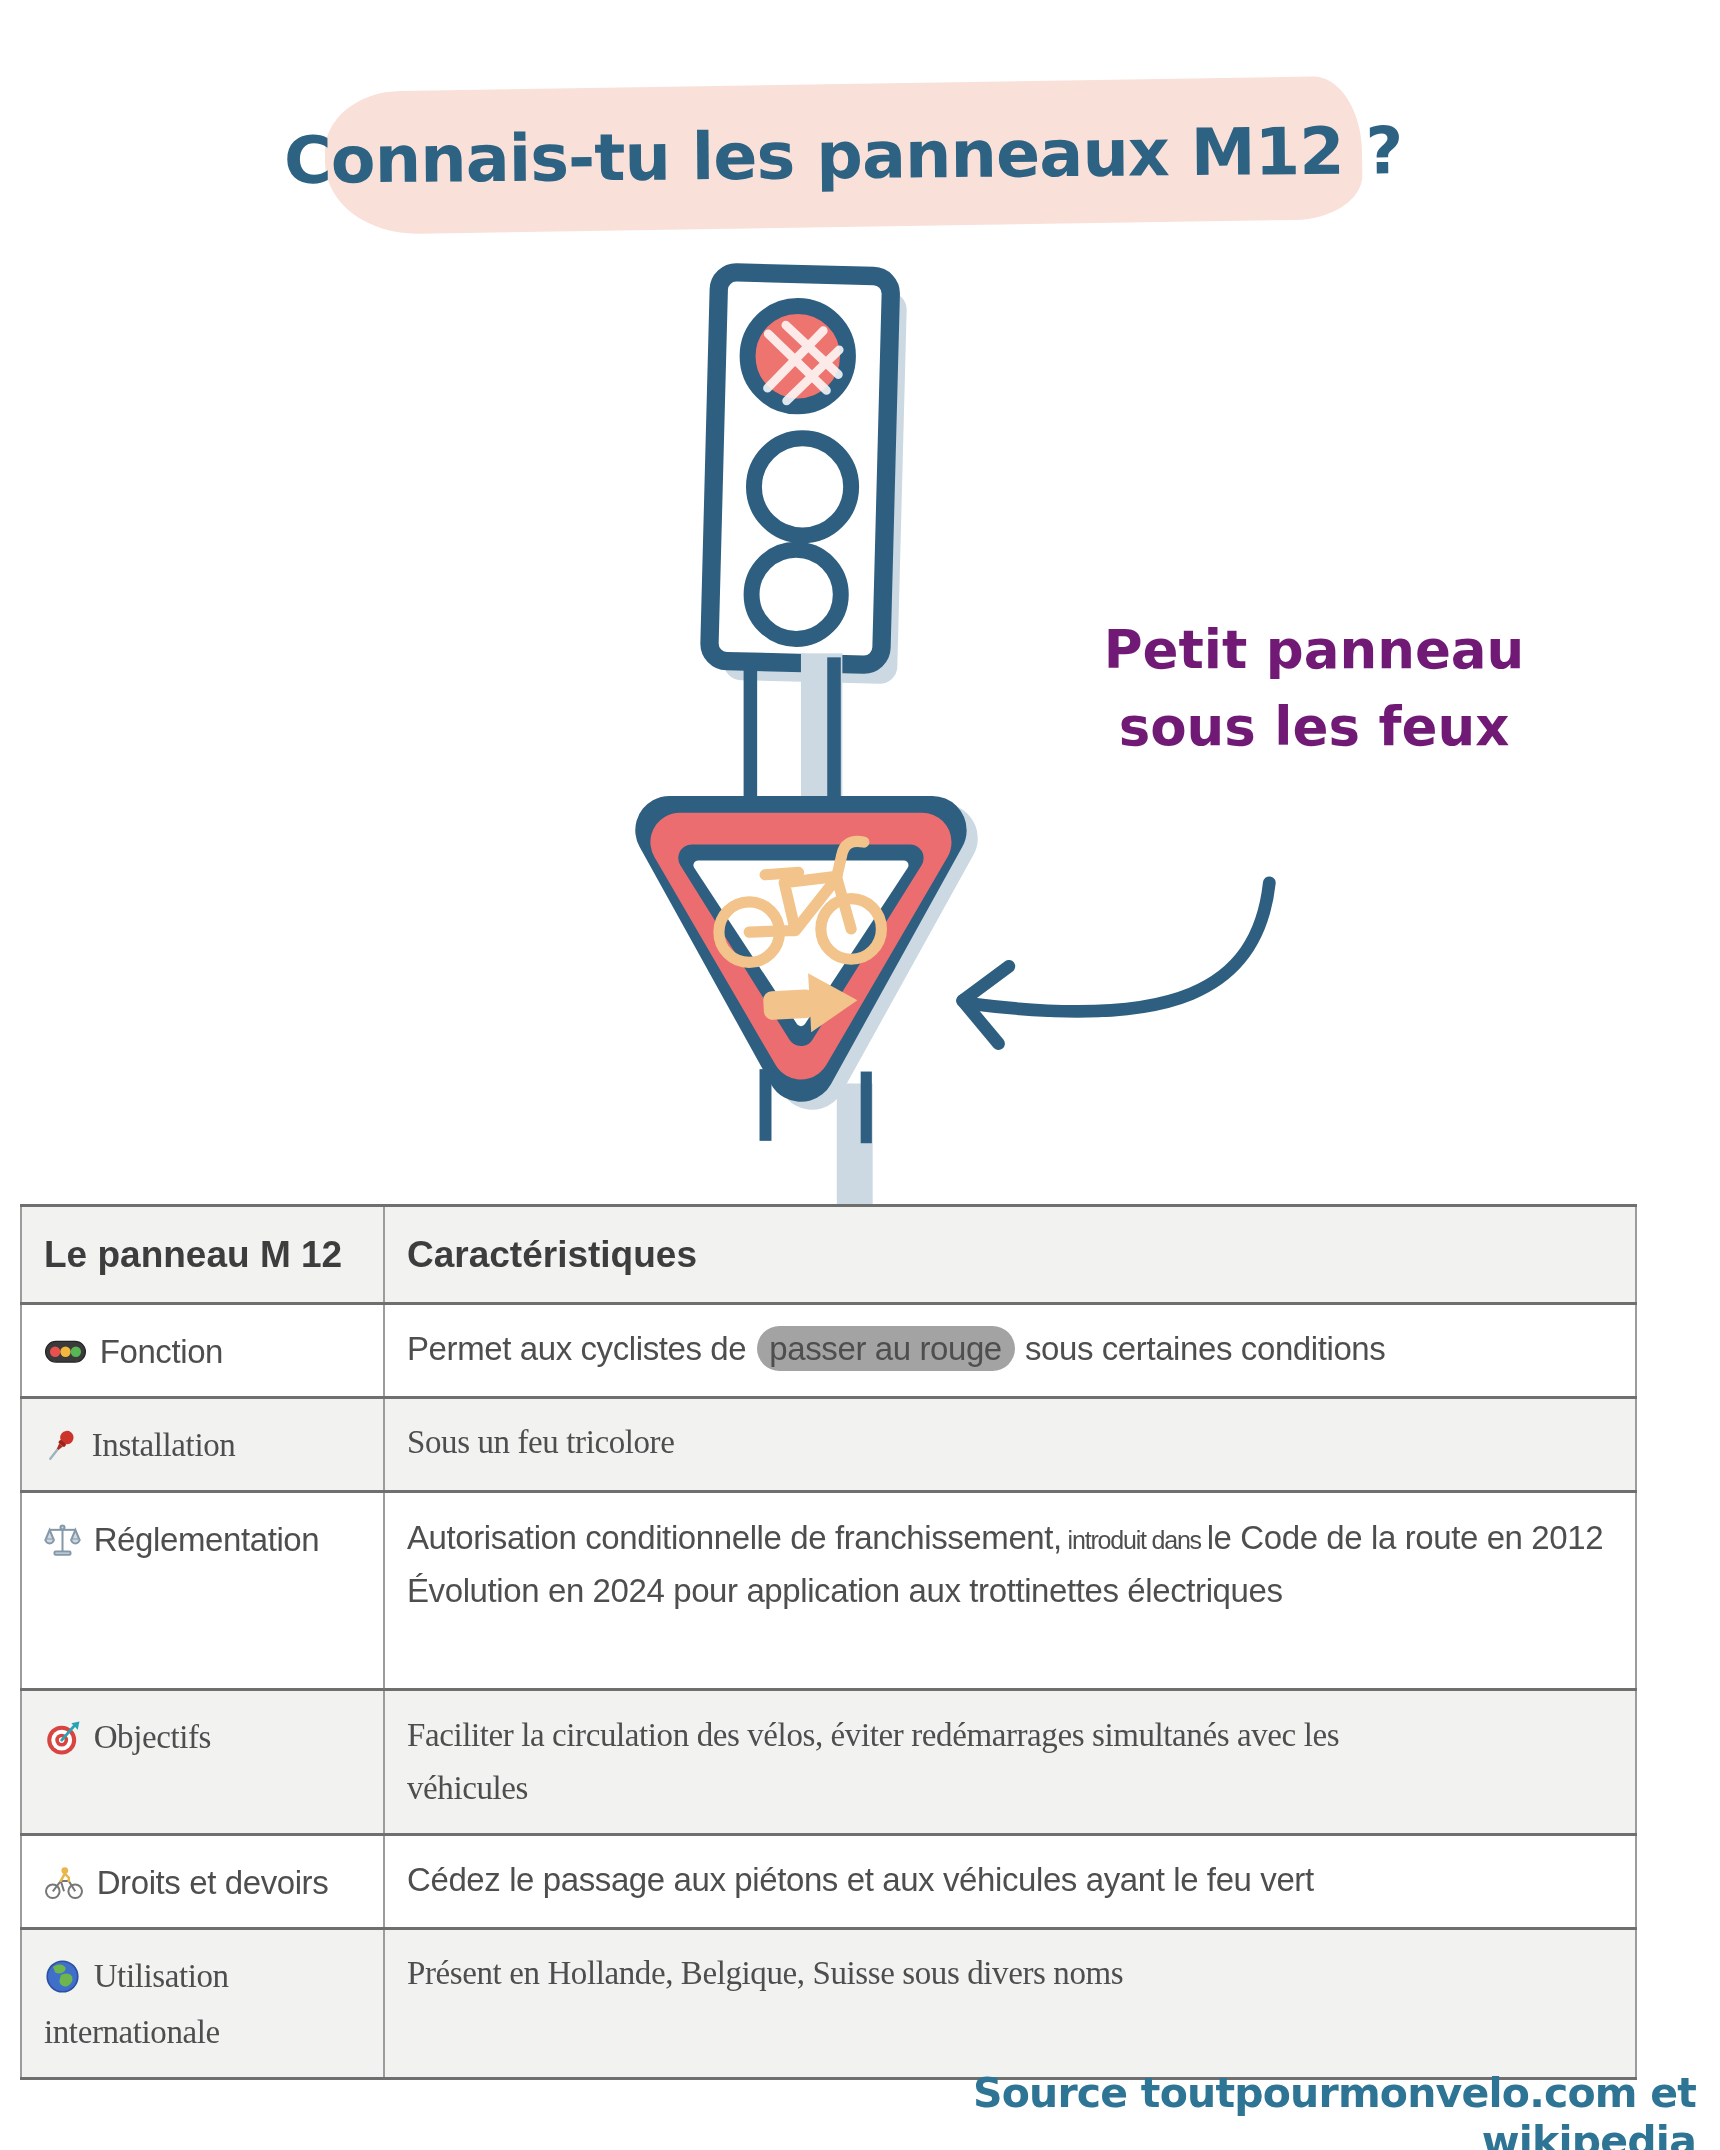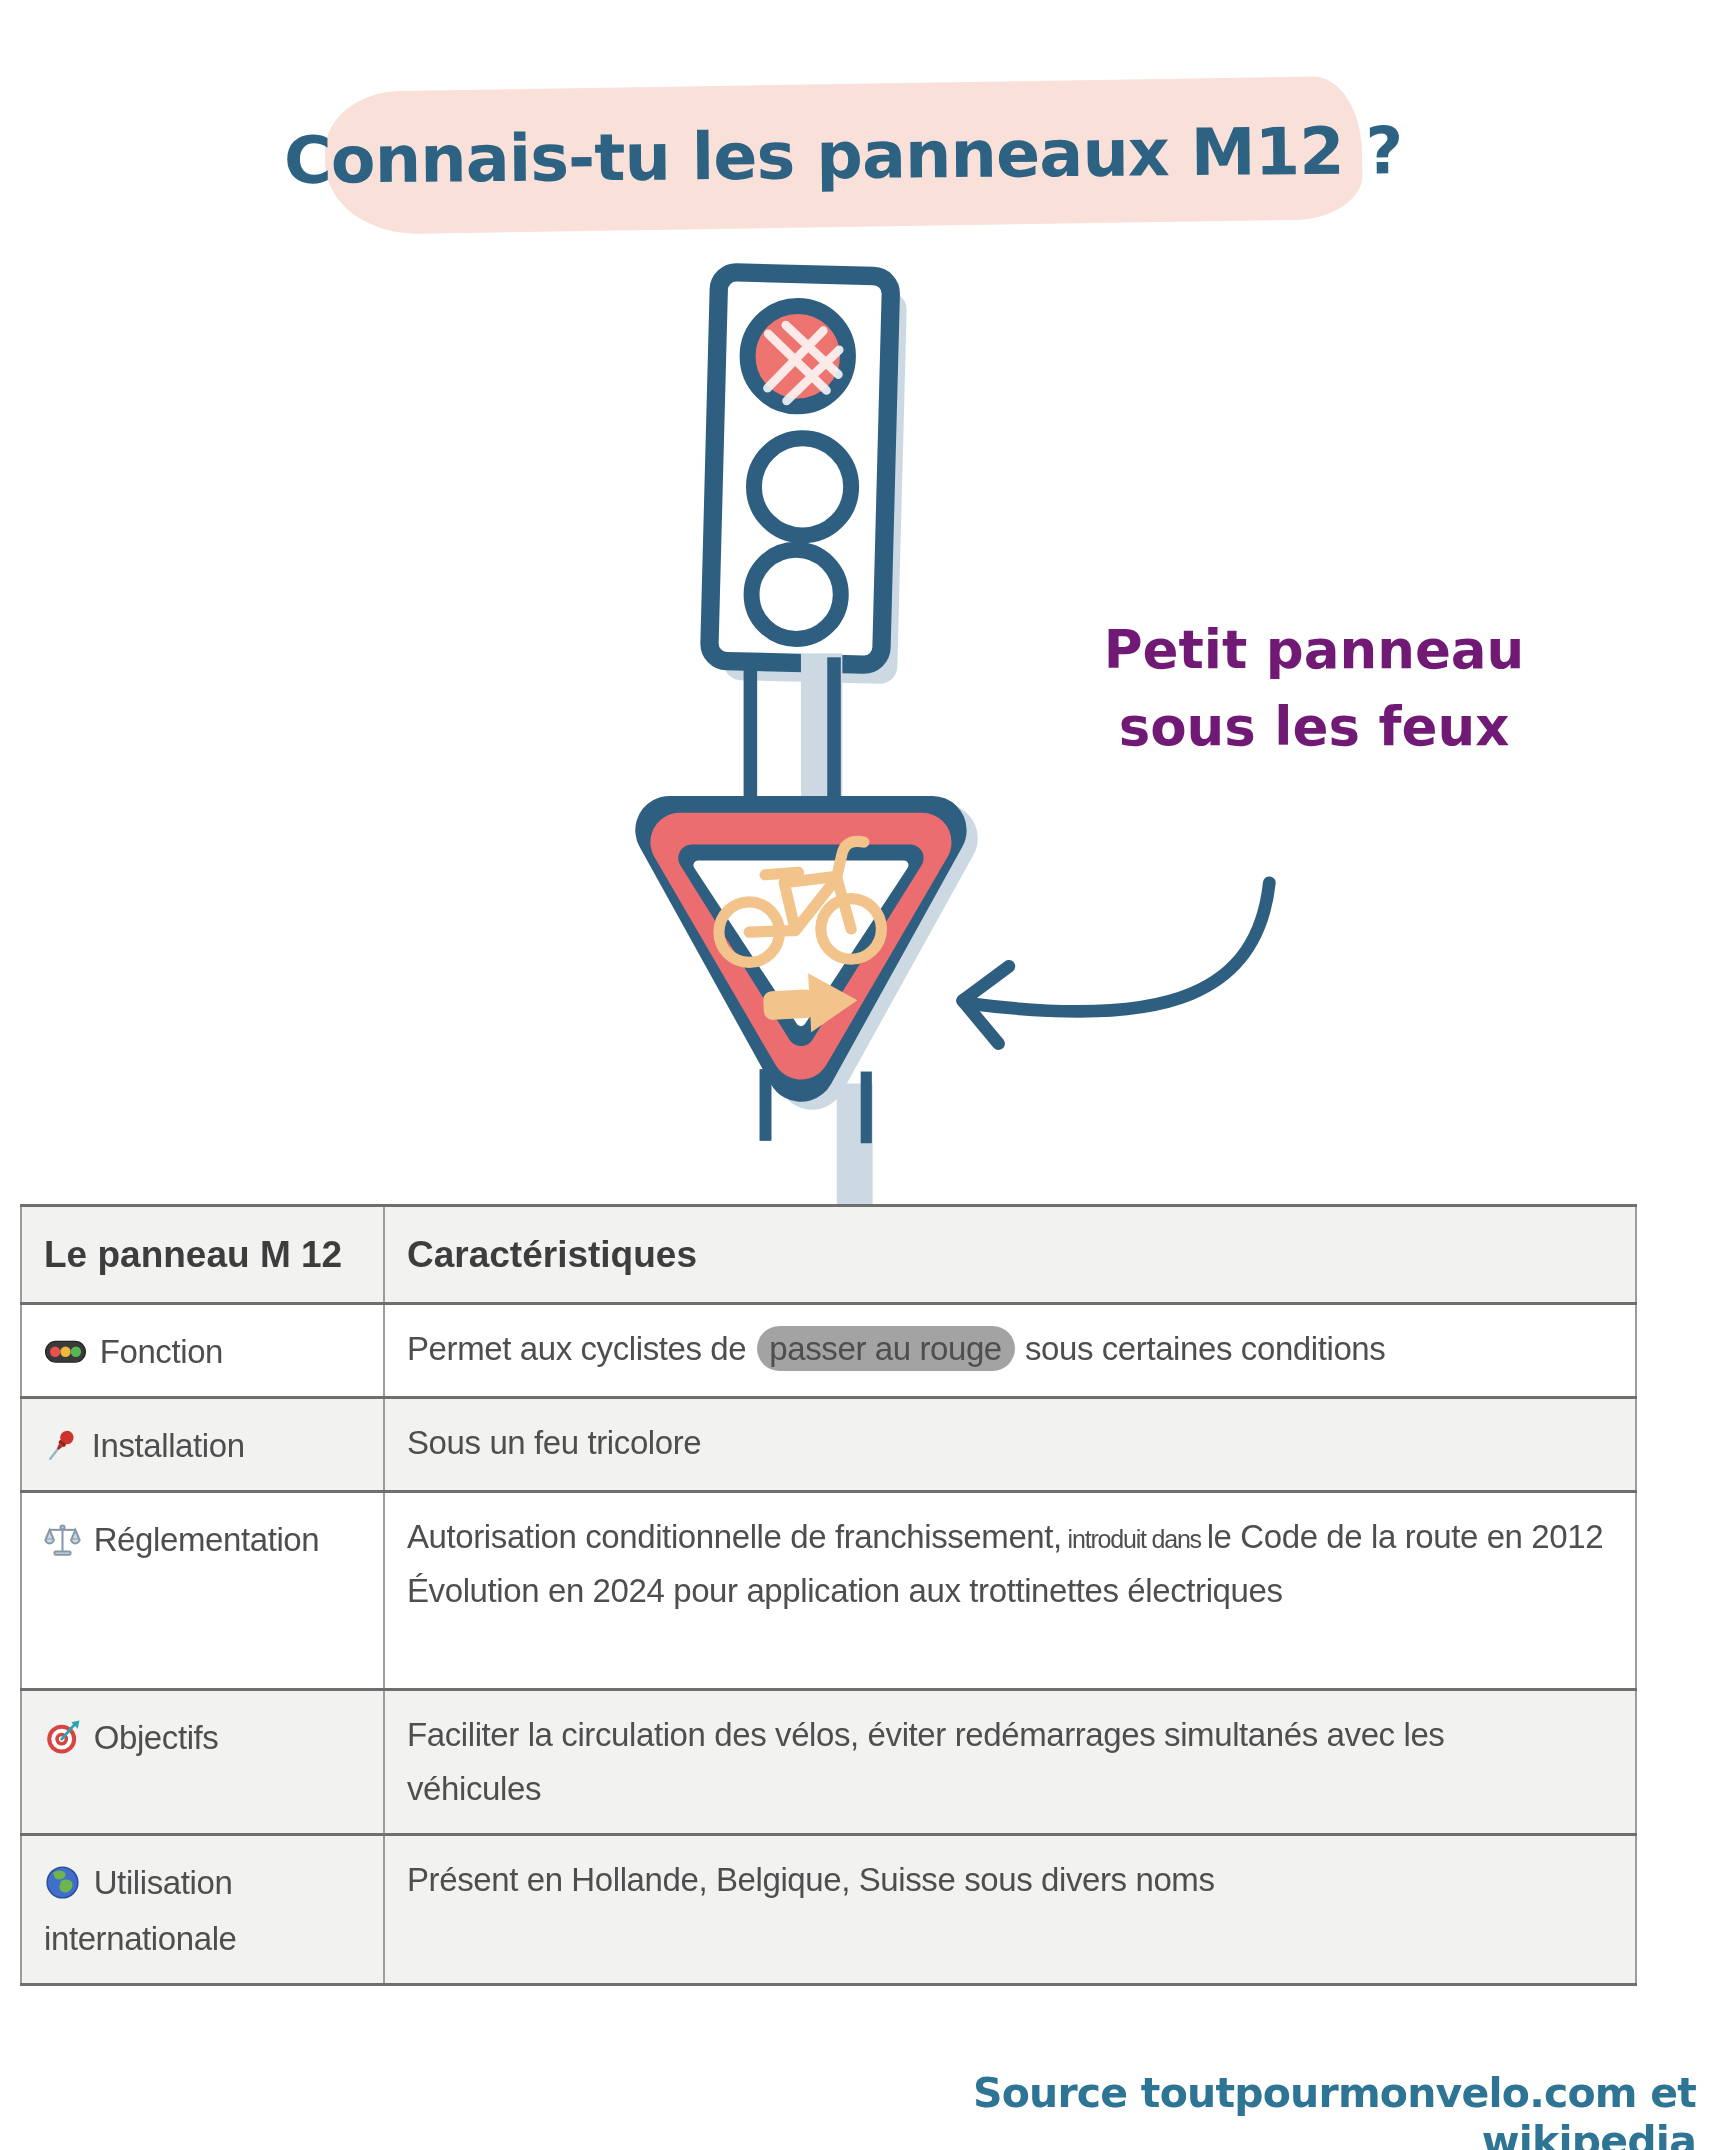--- a/index.html
+++ b/index.html
@@ -36,21 +36,21 @@
   .m12-table col.c1{width:363px;}
   .m12-table th,.m12-table td{
     border-left:2.4px solid #9c9c9c;border-right:2.4px solid #9c9c9c;
     border-top:3.2px solid #6f6f6f;border-bottom:3.2px solid #6f6f6f;
     padding:17.5px 22px;text-align:left;vertical-align:top;line-height:1.62;font-weight:400;
   }
   .m12-table th{
     background:#f2f2f1;color:#3d3d3d;font-weight:700;font-size:37px;
     letter-spacing:0;vertical-align:middle;
   }
-  tr.alt td{background:#f2f2f1;}
+  tr.alt td{background:#f2f2f1;font-family:Liberation Serif, serif;}
   tr.r-head{height:83px;} tr.r1{height:89px;} tr.r2{height:89px;}
   tr.r3{height:198px;} tr.r4{height:143px;} tr.r5{height:89px;} tr.r6{height:140px;}
   .label-cell{font-size:33px;}
   .label-cell .icon{display:inline-block;vertical-align:middle;margin-right:12.7px;line-height:0;}
   .label-cell .lbl{vertical-align:middle;margin-top:27px;}
   .hl{background:#a3a3a3;border-radius:27px;padding:4px 12.7px;margin:0 1.6px;
       -webkit-box-decoration-break:clone;box-decoration-break:clone;}
   .narrow{font-size:25px;letter-spacing:-1.2px;margin-top:46px;}
   
   .footer{
@@ -204,20 +204,34 @@
             <path d="M34 4 L42 12 L44 2 Z" fill="#27a3b4"></path>
           </svg>
         </span><span class="lbl">Objectifs</span>
       </td>
       <td class="content-cell">
         <span>Faciliter la circulation des vélos, éviter redémarrages simultanés avec les</span><br>
         <span>véhicules</span>
       </td>
     </tr>
 
+    <tr class="r5">
+      <td class="label-cell">
+        <span class="icon">
+          <svg width="40" height="37" viewBox="0 0 50 46">
+            <circle cx="11" cy="34" r="8.5" fill="none" stroke="#777777" stroke-width="2.5"></circle>
+            <circle cx="39" cy="34" r="8.5" fill="none" stroke="#777777" stroke-width="2.5"></circle>
+            <path d="M11 34 L21 21 L31 21 L39 34 M21 21 L25 34" stroke="#777777" stroke-width="2.5" fill="none"></path>
+            <circle cx="26" cy="8" r="4.2" fill="#e8b64c"></circle>
+            <path d="M26 12 L21 21 M26 12 L31 17 L31 21" stroke="#e8b64c" stroke-width="3.2" fill="none" stroke-linecap="round"></path>
+          </svg>
+        </span><span class="lbl">Droits et devoirs</span>
+      </td>
+      <td class="content-cell">Cédez le passage aux piétons et aux véhicules ayant le feu vert</td>
+    </tr>
 
     <tr class="r6 alt">
       <td class="label-cell">
         <span class="icon">
           <svg width="37" height="37" viewBox="0 0 46 46">
             <circle cx="23" cy="23" r="19" fill="#3f6ecb"></circle>
             <path d="M11 11 Q19 6 25 10 Q29 13 25 17 Q19 21 14 18 Z" fill="#6db54c"></path>
             <path d="M21 21 Q31 17 35 23 Q37 31 29 35 Q21 37 19 29 Z" fill="#6db54c"></path>
             <circle cx="23" cy="23" r="19" fill="none" stroke="#2c4f9e" stroke-width="2"></circle>
           </svg>

